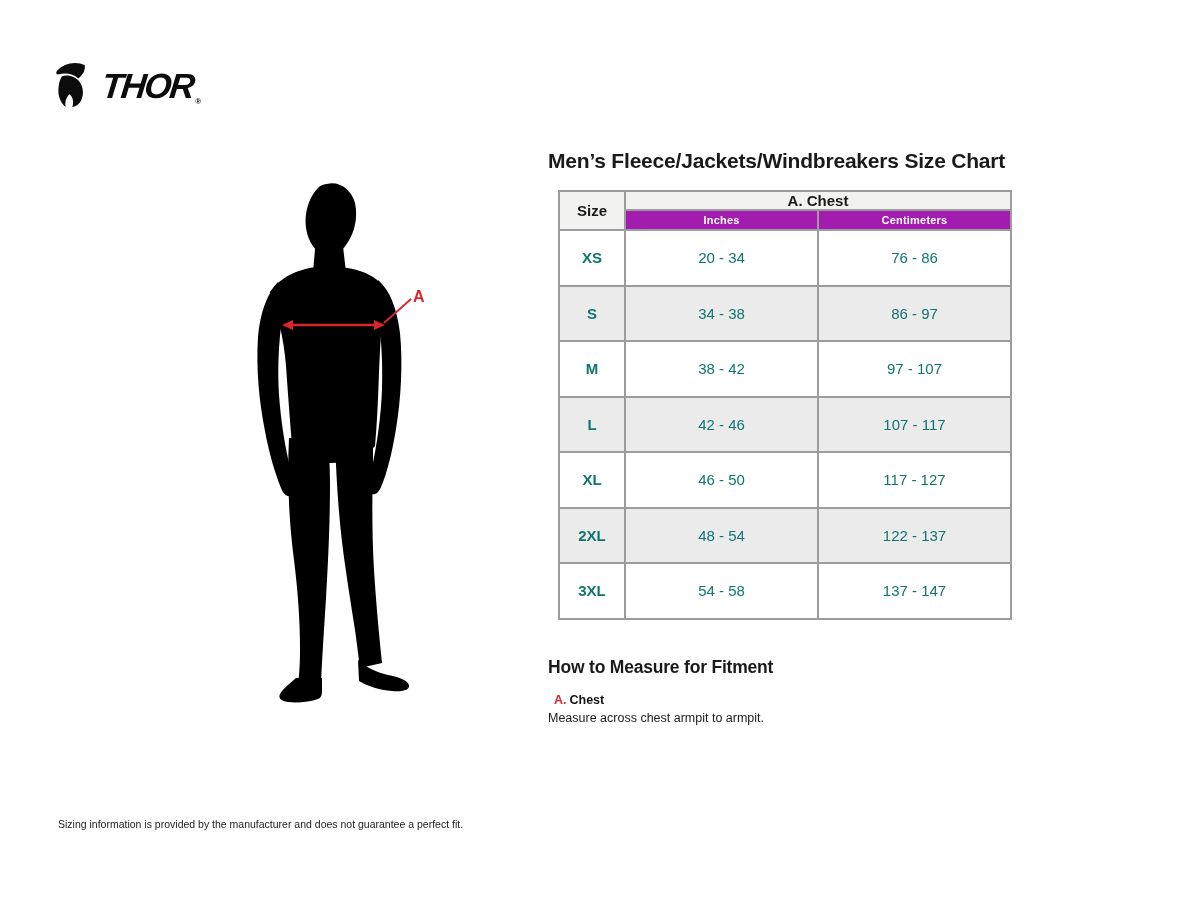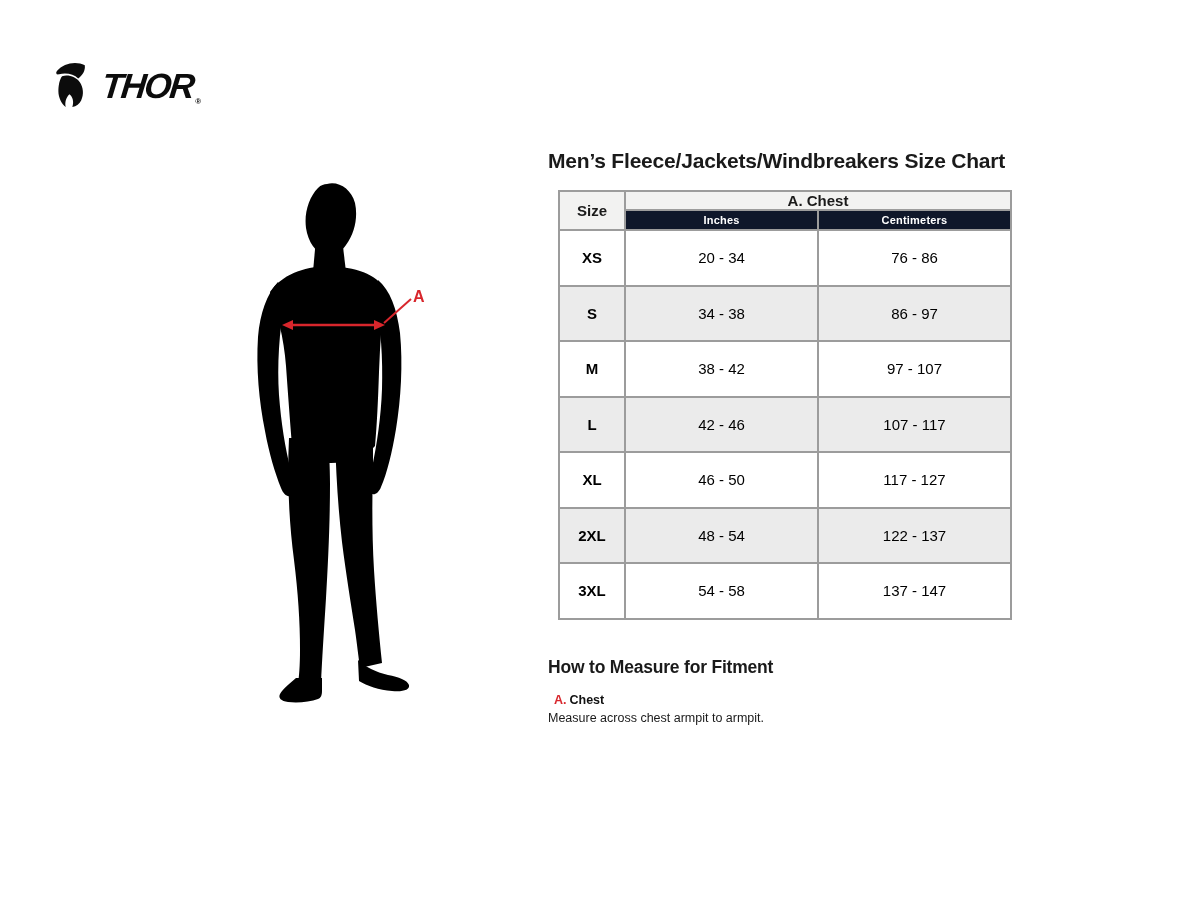--- a/index.html
+++ b/index.html
@@ -25,22 +25,22 @@
   }
   table.size-chart{
     position:absolute;left:548px;top:190px;width:452px;
     border-collapse:collapse;table-layout:fixed;margin-left:10px;
   }
   table.size-chart th,table.size-chart td{
     border:2px solid #9c9c9c;text-align:center;vertical-align:middle;padding:0;
   }
   th.size-h{background:#f2f2f1;font-size:15px;font-weight:bold;height:36px;}
   th.group-h{background:#f2f2f1;font-size:15px;font-weight:bold;}
-  th.unit-h{background:#0f172a;color:#ffffff;font-size:11px;font-weight:bold;height:18px;letter-spacing:0.2px;}
-  tbody td{font-size:15px;height:53.5px;color:#000000;background:#ffffff;}
+  th.unit-h{background:#a21caf;color:#ffffff;font-size:11px;font-weight:bold;height:18px;letter-spacing:0.2px;}
+  tbody td{font-size:15px;height:53.5px;color:#0f766e;background:#ffffff;}
   tbody td.size-cell{font-weight:bold;}
   tbody tr:nth-child(even) td{background:#ebebeb;}
   
   .measure-heading{
     position:absolute;left:548px;top:657px;margin:0;
     font-size:17.5px;font-weight:bold;letter-spacing:-0.2px;color:#1a1a1a;
   }
   .measure-item{position:absolute;left:554px;top:693px;font-size:12.5px;}
   .measure-key{color:#d8262c;font-weight:bold;}
   .measure-name{color:#111;font-weight:bold;margin-left:3px;}
@@ -142,13 +142,14 @@
   </tbody>
 </table>
 
 <h2 class="measure-heading">How to Measure for Fitment</h2>
 <div class="measure-item">
   <span class="measure-key">A.</span><span class="measure-name">Chest</span>
 </div>
 <div class="measure-desc">Measure across chest armpit to armpit.</div>
 
 <div class="footer">
+  <div>Sizing information is provided by the manufacturer and does not guarantee a perfect fit.</div>
 </div>
 
 </body></html>

